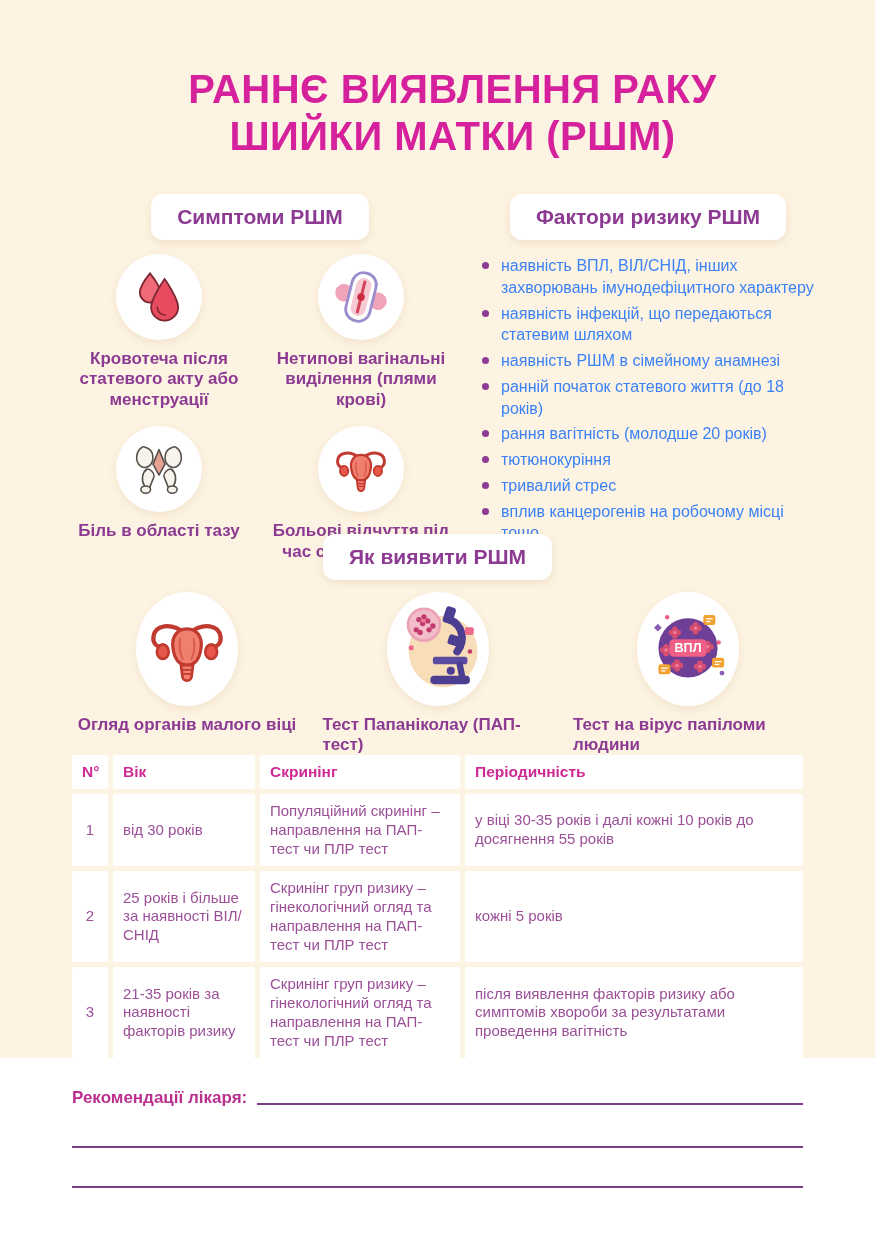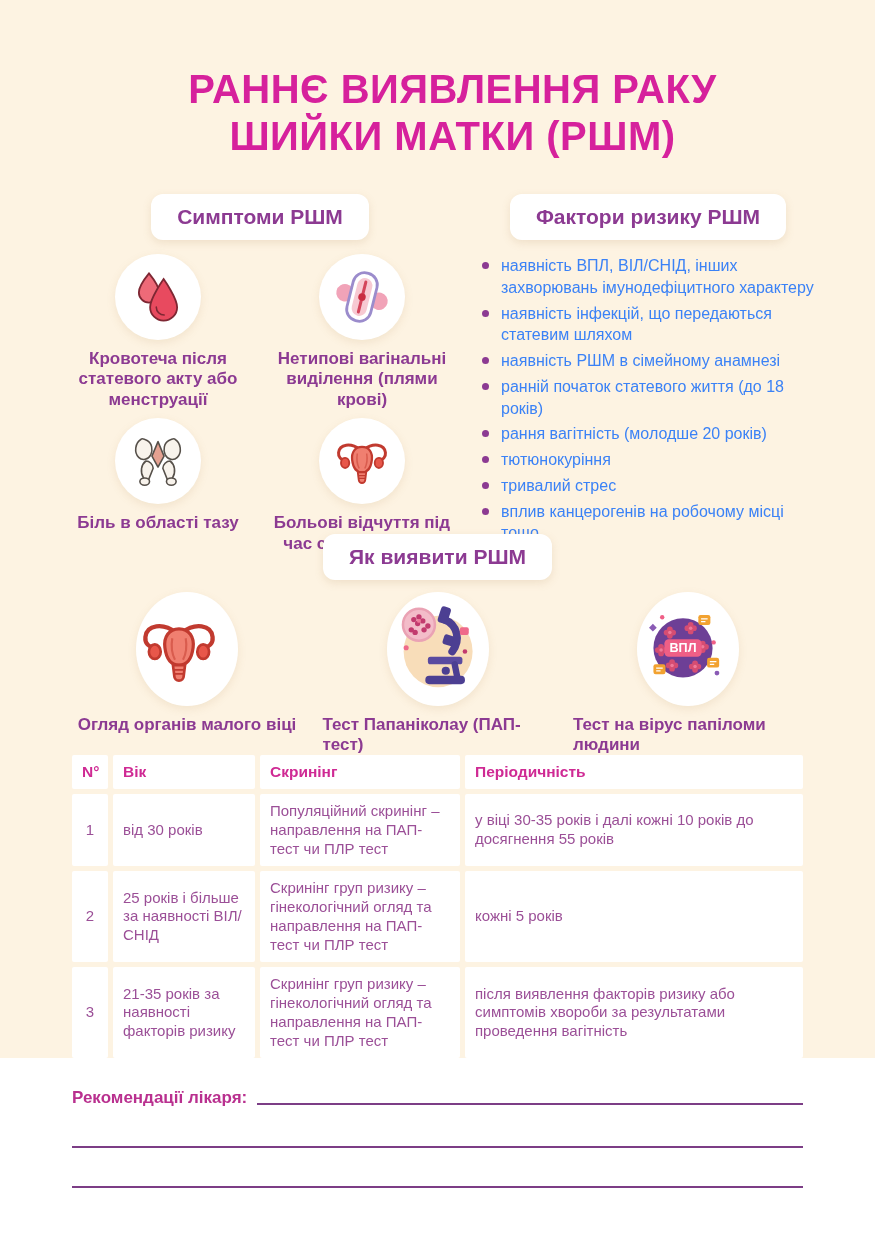--- a/index.html
+++ b/index.html
@@ -13,41 +13,41 @@
   .title { position:absolute; top:66px; left:15px; width:875px; text-align:center;
            color:#d6219c; font-size:40px; font-weight:900; line-height:1.18; letter-spacing:.5px; }
 
   
   .pill { display:inline-block; background:#ffffff; border-radius:12px; padding:11px 26px;
           color:#8c3a92; font-size:21px; font-weight:800;
           box-shadow:0 3px 8px rgba(180,140,90,.18); }
 
   
   .symptoms { position:absolute; left:60px; top:194px; width:400px; text-align:center; }
-  .symptoms-grid { margin-top:14px; display:grid; grid-template-columns:1fr 1fr; row-gap:16px; column-gap:4px;gap:8px; }
+  .symptoms-grid { margin-top:14px; display:grid; grid-template-columns:1fr 1fr; row-gap:16px; column-gap:4px; }
   .sym-item { display:flex; flex-direction:column; align-items:center; }
   .icon-circle { width:86px; height:86px; background:#ffffff; border-radius:50%;
                  display:flex; align-items:center; justify-content:center;
                  box-shadow:0 3px 8px rgba(180,140,90,.15); }
   .sym-label { margin-top:9px; color:#8c3a92; font-size:17px; font-weight:800; line-height:1.2; max-width:195px; }
 
   
   .risks { position:absolute; left:478px; top:194px; width:340px; text-align:center; }
   .risk-list { margin-top:15px; text-align:left; list-style:none; }
   .risk-list li { position:relative; padding-left:23px; color:#3b82f6; font-size:16px;
                   line-height:1.36; margin-bottom:4px; }
   .risk-list li::before { content:""; position:absolute; left:4px; top:7px; width:7px; height:7px;
                           border-radius:50%; background:#8c3a92; }
 
   
   .detect-header { position:absolute; top:534px; left:0; width:875px; text-align:center; }
   .detect-row { position:absolute; top:592px; left:72px; width:731px; display:flex; justify-content:space-between; }
   .detect-item { width:230px; display:flex; flex-direction:column; align-items:center; }
   .icon-ellipse { width:102px; height:114px; background:#ffffff; border-radius:50%;
-                  display:flex; align-items:center; justify-content:flex-start;
+                  display:flex; align-items:center; justify-content:center;
                   box-shadow:0 3px 8px rgba(180,140,90,.15); overflow:hidden; }
   .detect-label { margin-top:9px; color:#8c3a92; font-size:17px; font-weight:800; line-height:1.2; }
 
   
   .screen-table { position:absolute; top:750px; left:67px; width:741px;
                   border-collapse:separate; border-spacing:5px; table-layout:fixed; }
   .screen-table th, .screen-table td { background:#ffffff; border-radius:2px; vertical-align:middle; }
   .screen-table th { color:#cf2a94; font-size:15.5px; font-weight:800; text-align:left;
                      padding:8px 10px; }
   .screen-table td { color:#9b4f97; font-size:15px; line-height:1.25; padding:8px 10px; }

